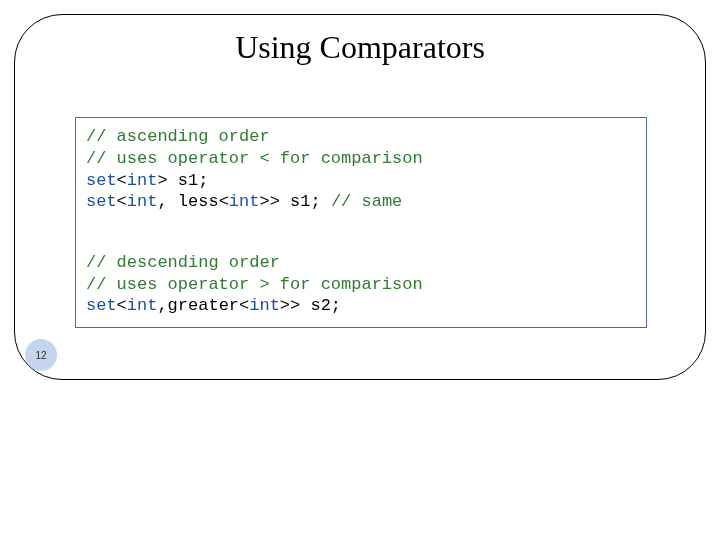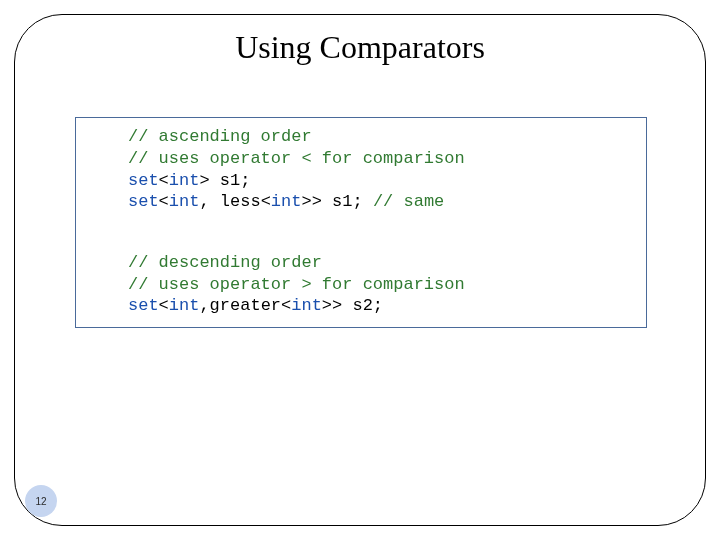--- a/index.html
+++ b/index.html
@@ -1,20 +1,20 @@
 <!DOCTYPE html>
 <html><head>
 <meta charset="utf-8">
 <style>
   * { box-sizing: border-box; margin: 0; padding: 0; }
   html, body { width: 720px; height: 540px; background: #fff; overflow: hidden; }
   .slide {
     position: absolute;
     left: 14px; top: 14px;
-    width: 692px; height: 512px;
+    width: 692px; height: 366px;
     border: 1.5px solid #000;
     border-radius: 48px;
     background: #fff;
   }
   .title {
     text-align: center;
     font-family: "Times New Roman", Times, serif;
     font-size: 32px;
     font-weight: 400;
     color: #000;
@@ -26,21 +26,20 @@
     width: 572px;
     border: 1.5px solid #4a6a9a;
     background: #fff;
     padding: 8px 10px 10px 10px;
   }
   .codebox pre {
     font-family: Consolas, "Courier New", monospace;
     font-size: 17px;
     line-height: 1.28;
     white-space: pre;
-    margin-left: 42px;
   }
   .cmt  { color: #317a32; }  
   .kw   { color: #1a4fad; }  
   .code { color: #000; }
   .pagenum {
     position: absolute;
     left: 10px; bottom: 8px;
     width: 32px; height: 32px;
     border-radius: 50%;
     background: #c5d5f0;

